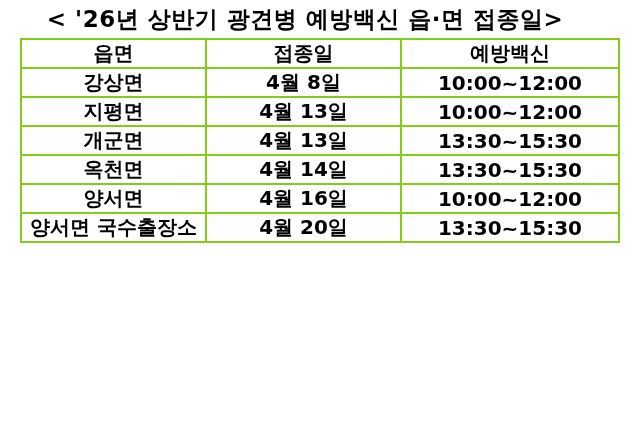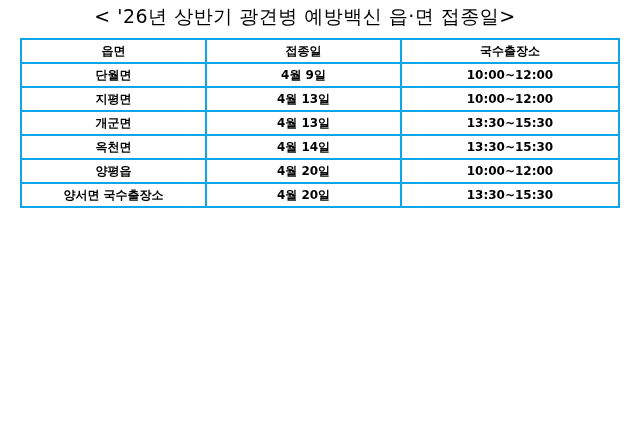--- a/index.html
+++ b/index.html
@@ -14,46 +14,46 @@
     height: 426px;
     background: #ffffff;
     overflow: hidden;
   }
   .doc-title {
     position: absolute;
     top: 4px;
     left: 0;
     width: 610px;
     text-align: center;
-    font-size: 19px;
-    font-weight: normal;
+    font-size: 23px;
+    font-weight: bold;
     color: #000000;
     letter-spacing: 0.5px;
     white-space: nowrap;
   }
   table.schedule {
     position: absolute;
     top: 38px;
     left: 20px;
     width: 598px;
     border-collapse: collapse;
     table-layout: fixed;
     background: #ffffff;
   }
   table.schedule col.c1 { width: 185px; }
   table.schedule col.c2 { width: 195px; }
   table.schedule col.c3 { width: 218px; }
   table.schedule th,
   table.schedule td {
-    border: 2px solid #0ea5e9;
+    border: 2px solid #84cc16;
     height: 22px;
     padding: 0 2px;
     text-align: center;
     vertical-align: middle;
-    font-size: 12px;
+    font-size: 20px;
     font-weight: bold;
     color: #000000;
     white-space: nowrap;
     overflow: hidden;
   }
 </style>
 </head>
 <body>
 
 <div class="page">
@@ -63,47 +63,47 @@
   <table class="schedule">
     <colgroup>
       <col class="c1">
         <col class="c2">
         <col class="c3">
     </colgroup>
     <thead>
       <tr>
         <th>읍면</th>
         <th>접종일</th>
-        <th>국수출장소</th>
+        <th>예방백신</th>
       </tr>
     </thead>
     <tbody>
       <tr>
-        <td>단월면</td>
-        <td>4월 9일</td>
+        <td>강상면</td>
+        <td>4월 8일</td>
         <td>10:00~12:00</td>
       </tr>
       <tr>
         <td>지평면</td>
         <td>4월 13일</td>
         <td>10:00~12:00</td>
       </tr>
       <tr>
         <td>개군면</td>
         <td>4월 13일</td>
         <td>13:30~15:30</td>
       </tr>
       <tr>
         <td>옥천면</td>
         <td>4월 14일</td>
         <td>13:30~15:30</td>
       </tr>
       <tr>
-        <td>양평읍</td>
-        <td>4월 20일</td>
+        <td>양서면</td>
+        <td>4월 16일</td>
         <td>10:00~12:00</td>
       </tr>
       <tr>
         <td>양서면 국수출장소</td>
         <td>4월 20일</td>
         <td>13:30~15:30</td>
       </tr>
     </tbody>
   </table>
 

